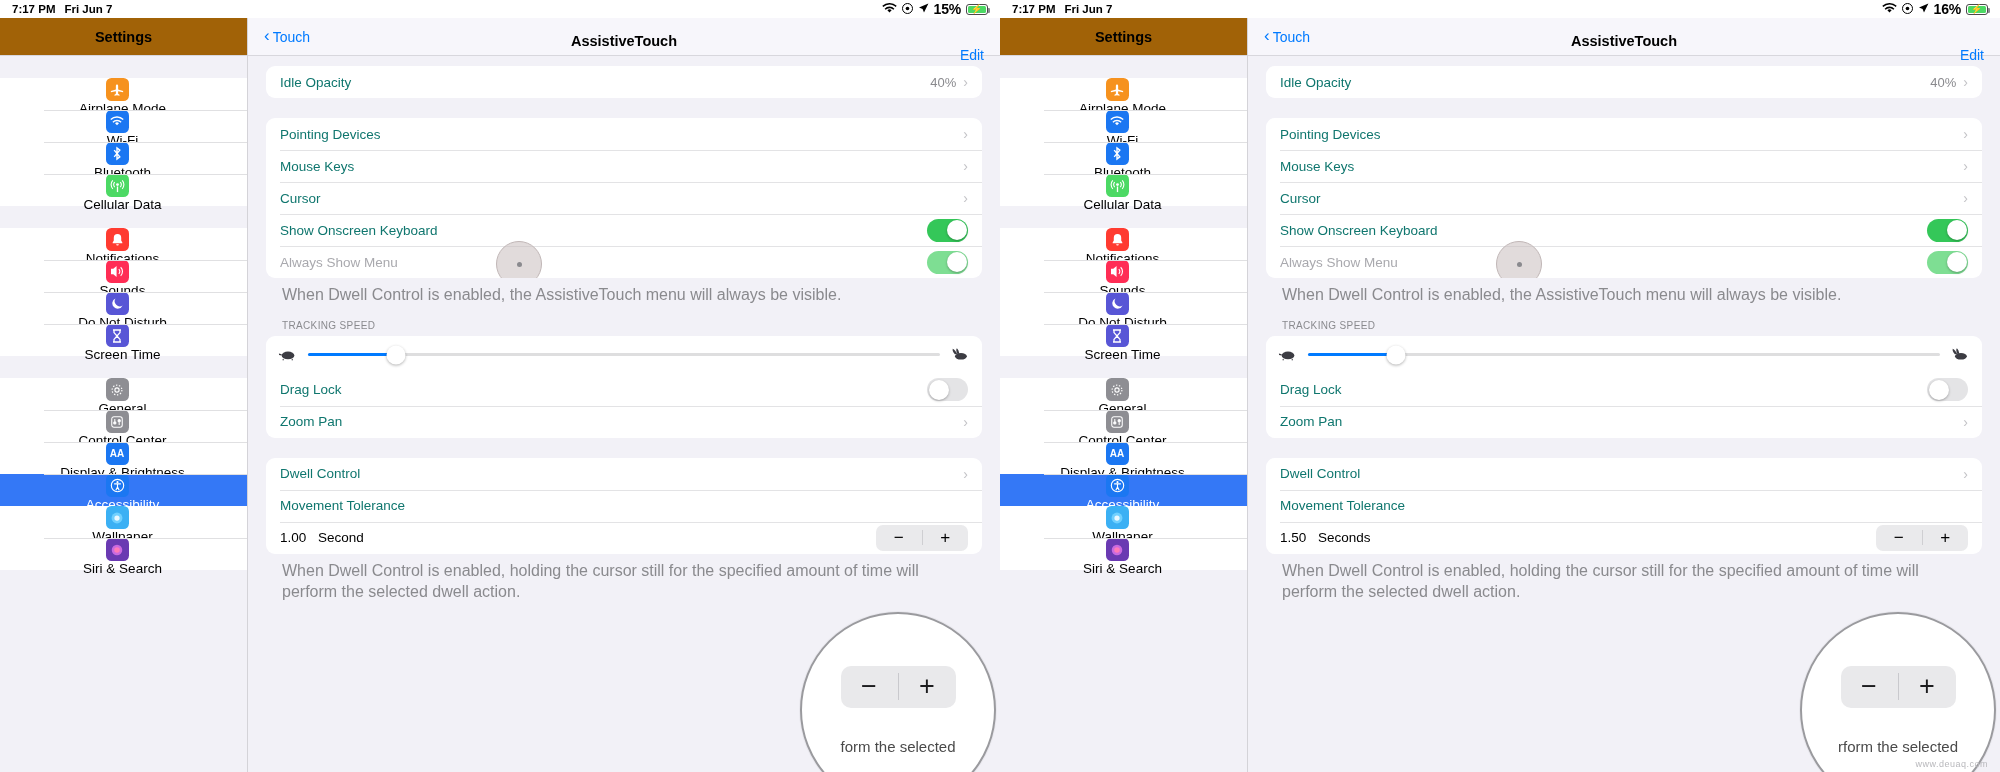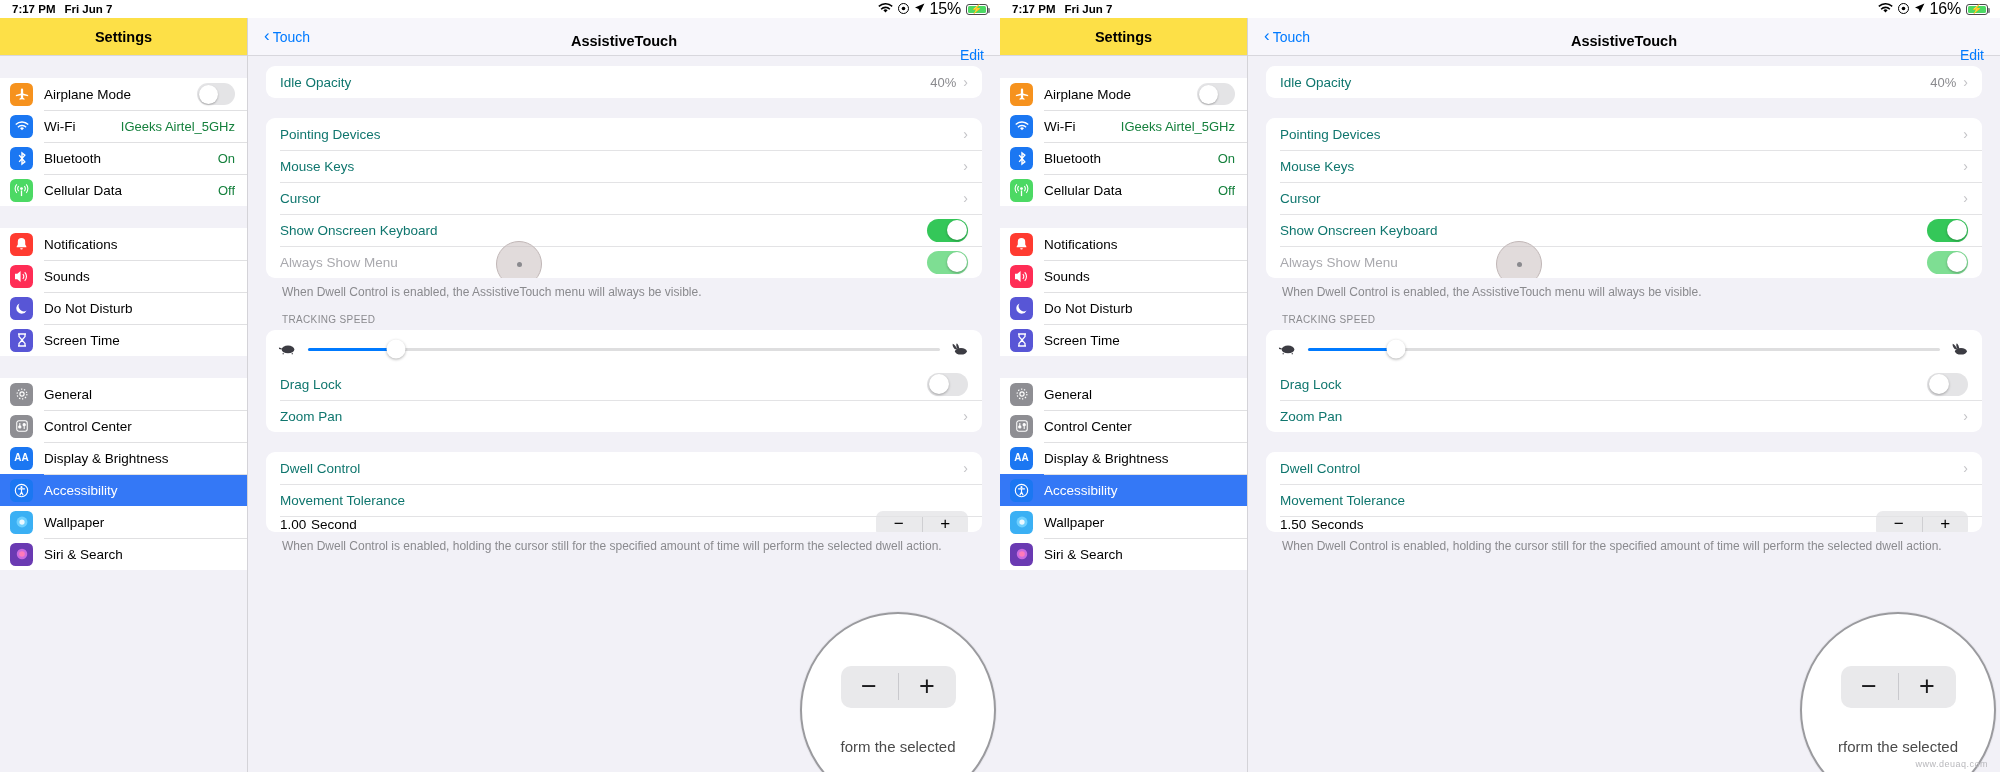--- a/index.html
+++ b/index.html
@@ -25,21 +25,21 @@
     padding: 0 12px;
     font-size: 11.5px;
     font-weight: bold;
     color: #000;
     background: #ffffff;
     position: relative;
     z-index: 5;
   }
   .sb-left { display: flex; gap: 9px; align-items: center; }
   .sb-right { margin-left: auto; display: flex; gap: 5px; align-items: center; }
-  .sb-pct { font-size: 16px; font-weight: normal; letter-spacing: -0.2px; }
+  .sb-pct { font-size: 14px; font-weight: bold; letter-spacing: -0.2px; }
   .batt {
     width: 22px; height: 11px;
     border: 1.2px solid #4a4a4a;
     border-radius: 3px;
     position: relative;
     display: flex; align-items: center;
   }
   .batt::after {
     content: ""; position: absolute; right: -3.2px; top: 3px;
     width: 2px; height: 5px; background: #8e8e93; border-radius: 0 1px 1px 0;
@@ -52,31 +52,32 @@
   .sidebar {
     width: 248px; height: 100%;
     background: #f2f1f7;
     border-right: 1px solid #d4d3d8;
     position: relative;
     overflow: hidden;
   }
   .sb-title {
     height: 38px; display: flex; align-items: center; justify-content: center;
     font-size: 14.5px; font-weight: bold; color: #000;
-    background: #fde047;
+    background: #a16207;
     border-bottom: 1px solid #d8d7dd;
   }
   .sb-group { background: #ffffff; }
   .sb-gap { height: 22px; background: #f2f1f7; }
   .sb-row {
     height: 32px;
     display: flex; align-items: center;
     padding: 0 12px 0 10px;
     background: #ffffff;
     position: relative;
+    flex-direction: column;
   }
   .sb-row + .sb-row::before {
     content: ""; position: absolute; left: 44px; right: 0; top: 0;
     height: 1px; background: #e0e0e2;
   }
   .sb-row.selected { background: #3478f6; }
   .sb-row.selected .sb-label { color: #fff; }
   .sb-row.selected + .sb-row::before { background: transparent; }
   .sb-ico {
     width: 23px; height: 23px; border-radius: 5.5px;
@@ -143,21 +144,21 @@
   .sw.off { background: #e4e4e6; }
   .sw.faded { background: #7ede93; }
   .sw .knob {
     position: absolute; top: 1.5px; left: 19.5px;
     width: 20px; height: 20px; border-radius: 50%;
     background: #fff; box-shadow: 0 1px 2.5px rgba(0,0,0,.3);
   }
   .sw.off .knob { left: 1.5px; }
 
   .footnote {
-    font-size: 12px; color: #8a8a8e; line-height: 1.35;
+    font-size: 16px; color: #8a8a8e; line-height: 1.35;
     padding: 6px 16px 0 16px; margin-bottom: 14px;
   }
   .grouphdr {
     font-size: 10px; color: #8a8a8e; letter-spacing: .35px;
     padding: 0 16px 5px 16px; text-transform: uppercase;
   }
 
   .sliderrow { height: 38px; display: flex; align-items: center; padding: 0 12px; gap: 10px; }
   .slidertrack {
     flex: 1; height: 3px; background: #dededf; border-radius: 2px; position: relative;
@@ -175,21 +176,21 @@
     margin-left: auto; display: flex; align-items: center;
     background: #eaeaec; border-radius: 7px; overflow: hidden;
     width: 92px; height: 26px;
   }
   .stepper div {
     flex: 1; display: flex; align-items: center; justify-content: center;
     font-size: 17px; color: #000; height: 100%;
   }
   .stepper .divider { flex: 0 0 1px; background: #cfcfd2; height: 60%; }
 
-  .valrow { height: 16px; display: flex; align-items: center; padding: 0 14px; gap: 1px; position: relative; }
+  .valrow { height: 32px; display: flex; align-items: center; padding: 0 14px; gap: 8px; position: relative; }
   .valrow::before {
     content: ""; position: absolute; left: 14px; right: 0; top: 0;
     height: 1px; background: #e3e3e5;
   }
   .valnum { font-size: 13.5px; color: #000; min-width: 30px; }
   .valunit { font-size: 13.5px; color: #000; }
 
   
   .magnifier {
     position: absolute;

